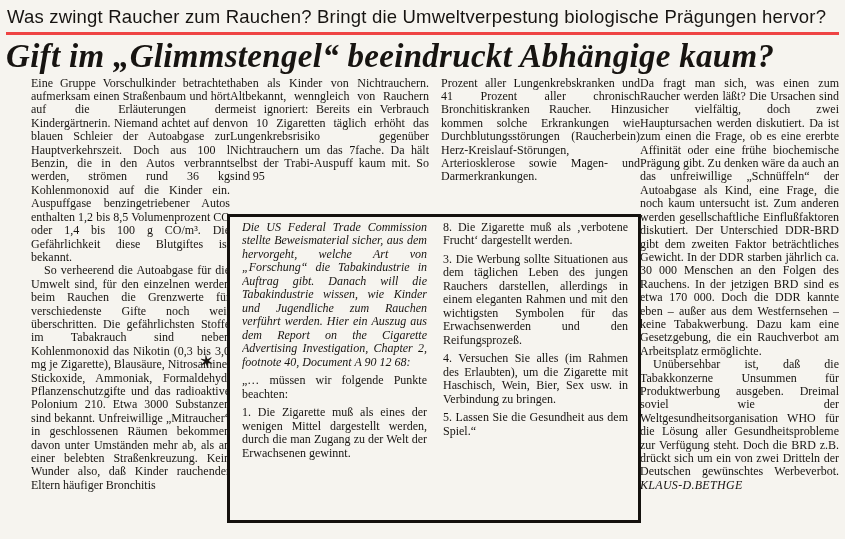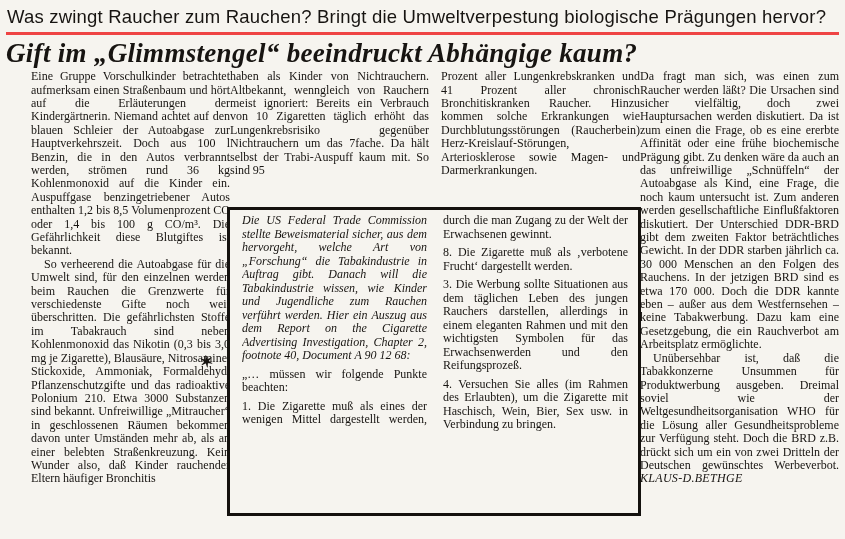--- a/index.html
+++ b/index.html
@@ -21,21 +21,21 @@
     white-space:nowrap;
     padding:1px 1px 4px 1px;
     border-bottom:3px solid #ef4444;
     letter-spacing:0.2px;
   }
   
   .headline {
     font-family:"Liberation Serif", serif;
     font-style:italic;
     font-weight:bold;
-    font-size:27px;
+    font-size:33px;
     line-height:1.08;
     margin:4px 0 2px 0;
     white-space:nowrap;
     letter-spacing:0.3px;
   }
   
   .body-cols {
     display:flex;
     margin-top:2px;
     height:455px;
@@ -125,20 +125,21 @@
       </div>
 
       <div class="box">
         <div class="box-cols">
           <p class="box-intro">Die US Federal Trade Commission stellte Beweismaterial sicher, aus dem hervorgeht, welche Art von „Forschung“ die Tabakindustrie in Auftrag gibt. Danach will die Tabakindustrie wissen, wie Kinder und Jugendliche zum Rauchen verführt werden. Hier ein Auszug aus dem Report on the Cigarette Advertising Investigation, Chapter 2, footnote 40, Document A 90 12 68:</p>
           <p>„… müssen wir folgende Punkte beachten:</p>
           <p>1. Die Zigarette muß als eines der wenigen Mittel dargestellt werden, durch die man Zugang zu der Welt der Erwachsenen gewinnt.</p>
           <p>8. Die Zigarette muß als ‚verbotene Frucht‘ dargestellt werden.</p>
           <p>3. Die Werbung sollte Situationen aus dem täglichen Leben des jungen Rauchers darstellen, allerdings in einem eleganten Rahmen und mit den wichtigsten Symbolen für das Erwachsenwerden und den Reifungsprozeß.</p>
           <p>4. Versuchen Sie alles (im Rahmen des Erlaubten), um die Zigarette mit Haschisch, Wein, Bier, Sex usw. in Verbindung zu bringen.</p>
+          <p>5. Lassen Sie die Gesundheit aus dem Spiel.“</p>
         </div>
       </div>
     </div>
 
     <div class="col col-outer">
       <p>Da fragt man sich, was einen zum Raucher werden läßt? Die Ursachen sind sicher vielfältig, doch zwei Hauptursachen werden diskutiert. Da ist zum einen die Frage, ob es eine ererbte Affinität oder eine frühe biochemische Prägung gibt. Zu denken wäre da auch an das unfreiwillige „Schnüffeln“ der Autoabgase als Kind, eine Frage, die noch kaum untersucht ist. Zum anderen werden gesellschaftliche Einflußfaktoren diskutiert. Der Unterschied DDR-BRD gibt dem zweiten Faktor beträchtliches Gewicht. In der DDR starben jährlich ca. 30 000 Menschen an den Folgen des Rauchens. In der jetzigen BRD sind es etwa 170 000. Doch die DDR kannte eben – außer aus dem Westfernsehen – keine Tabakwerbung. Dazu kam eine Gesetzgebung, die ein Rauchverbot am Arbeitsplatz ermöglichte.</p>
       <p><span>Unübersehbar ist, daß die Tabakkonzerne Unsummen für Produktwerbung ausgeben. Dreimal soviel wie der Weltgesundheitsorganisation WHO für die Lösung aller Gesundheitsprobleme zur Verfügung steht. Doch die BRD z.B. drückt sich um ein von zwei Dritteln der Deutschen gewünschtes Werbeverbot. </span><span class="byline">KLAUS-D.BETHGE</span></p>
     </div>
 
   </div>

